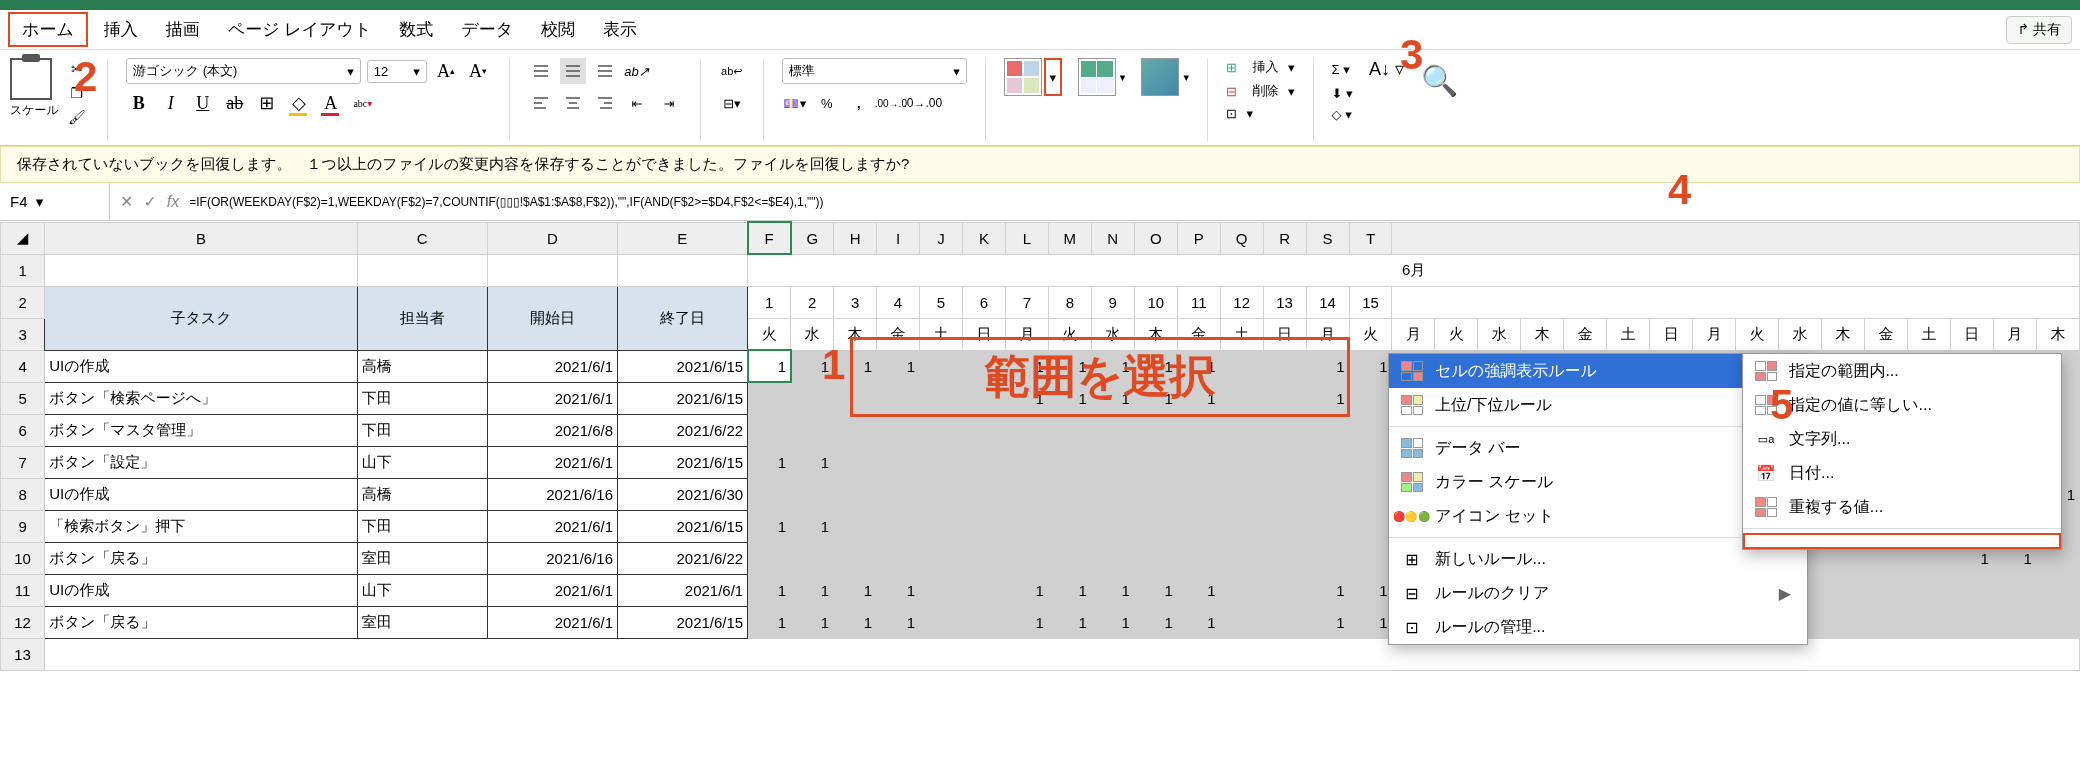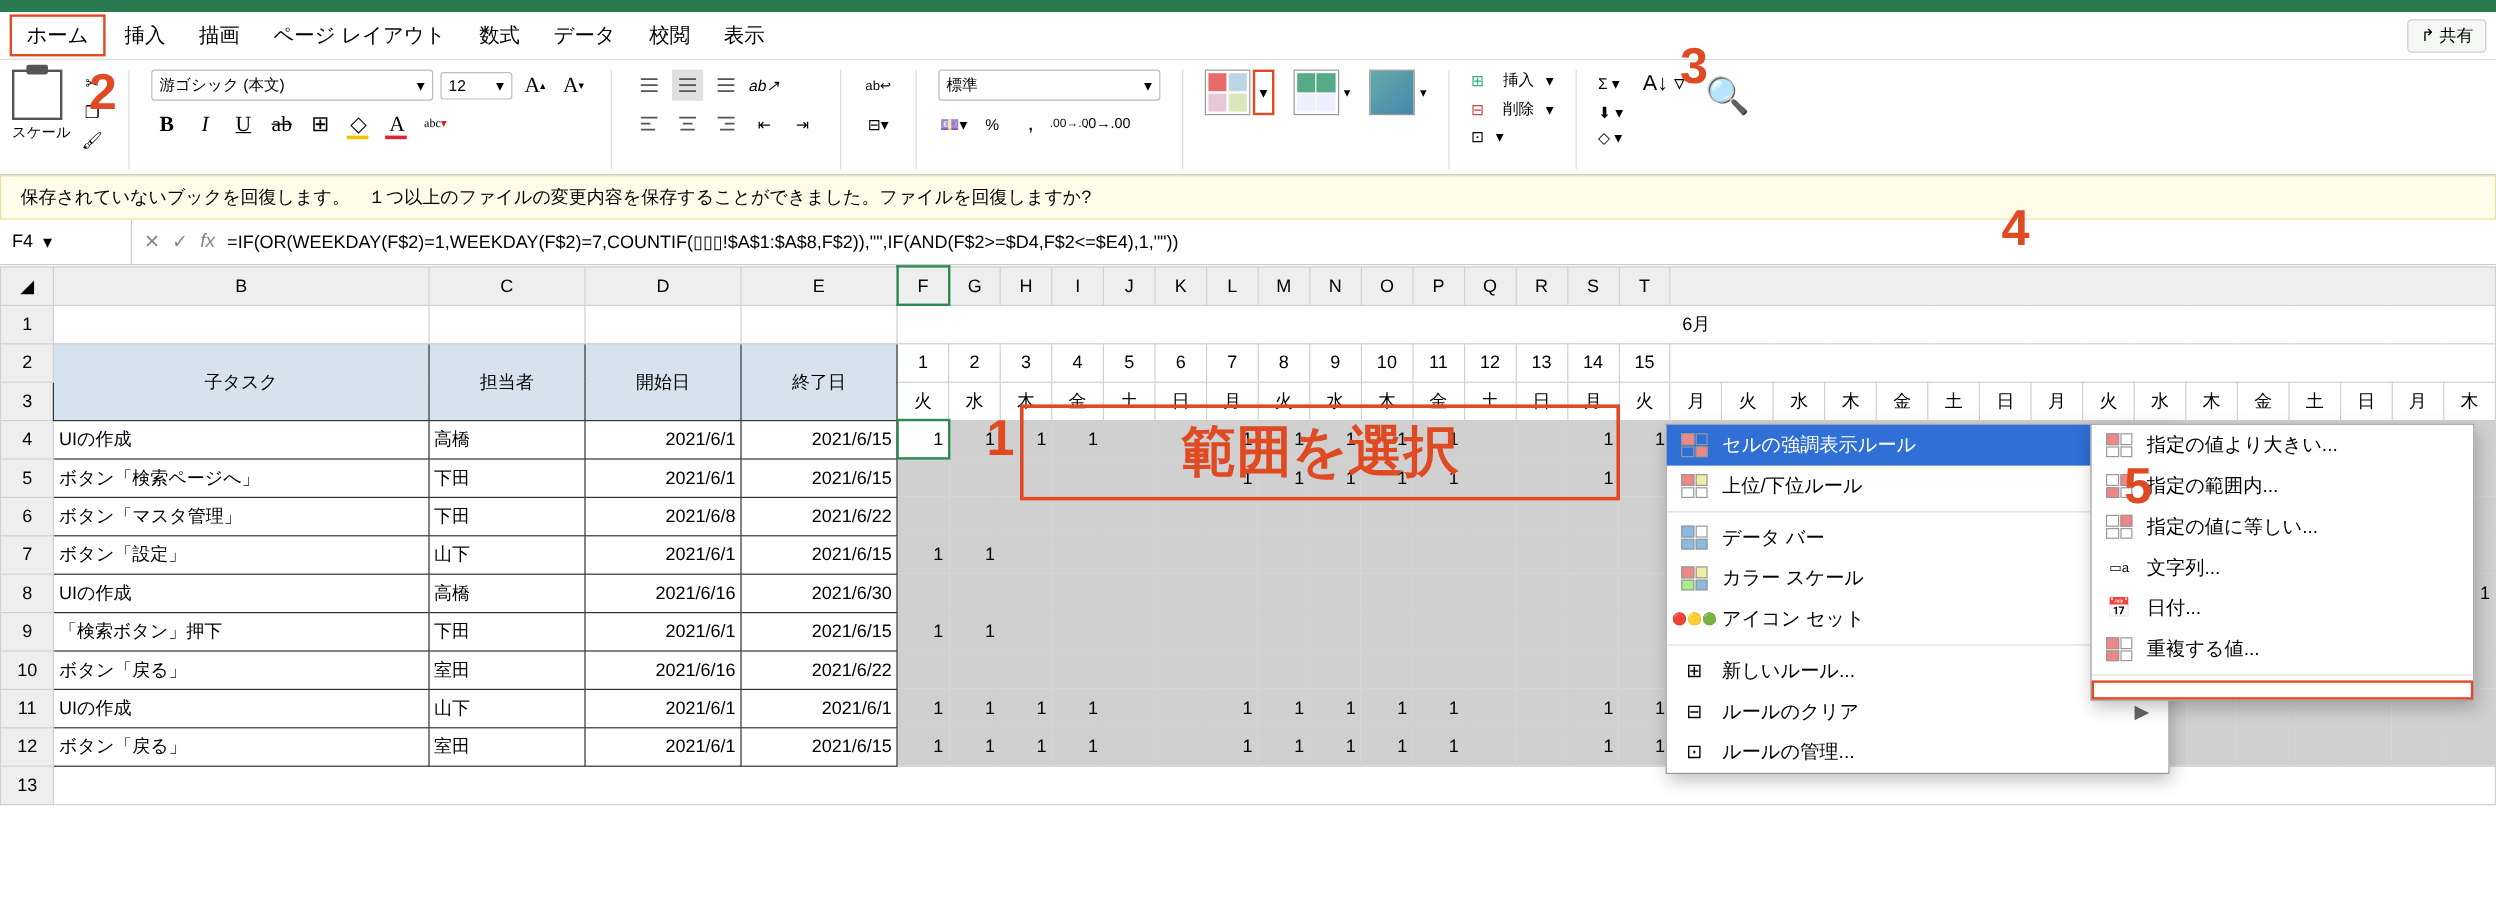--- a/index.html
+++ b/index.html
@@ -28,21 +28,21 @@
 .cf-btn div:nth-child(1) { background: #e86b6b; }
 .cf-btn div:nth-child(2) { background: #bcd6e8; }
 .cf-btn div:nth-child(3) { background: #e8c7d6; }
 .cf-btn div:nth-child(4) { background: #d9e8bc; }
 .cf-dd { width: 18px; height: 38px; display: flex; align-items: center; justify-content: center; margin-left: -4px; border: 2.5px solid #e04a23; }
 .recover-bar { background: #fffce9; border: 1px solid #e8e0a8; padding: 8px 16px; font-size: 15px; }
 .formula-bar { display: flex; align-items: center; border-bottom: 1px solid #ccc; height: 38px; }
 .namebox { width: 110px; border-right: 1px solid #ccc; padding: 0 10px; height: 100%; display: flex; align-items: center; font-size: 15px; }
 .fx-area { display: flex; align-items: center; gap: 10px; padding: 0 10px; }
 .fx-btn { color: #888; font-size: 16px; }
-.fm-text { font-size: 15px; text-align: center; }
+.fm-text { font-size: 12px; text-align: center; }
 .grid { position: relative; }
 table.sheet { border-collapse: collapse; width: 2080px; }
 table.sheet th, table.sheet td { border: 1px solid #d0d0d0; font-size: 15px; padding: 0 4px; height: 32px; }
 table.sheet th { background: #eee; font-weight: normal; text-align: center; }
 .corner { width: 34px; background: #eee; }
 .rowhead { width: 34px; text-align: center; background: #eee; }
 .col-B { width: 240px; }
 .col-C { width: 100px; }
 .col-D, .col-E { width: 100px; text-align: right; }
 .col-day { width: 33px; text-align: center; }
@@ -785,31 +785,20 @@
     <div class="dd-ic">⊡</div>
         <span>ルールの管理...</span>
   </div>
 </div>
 <div class="marker-num" style="top:-55px;left:1668px">4</div>
 
 <div class="dd-menu sub-menu">
   <div class="dd-item">
         <div class="dd-ic">
           <div class="cf-ic">
-            <div style="background:#e88"></div>
-            <div></div>
-            <div></div>
-            <div></div>
-          </div>
-        </div>
-        <span>指定の値より大きい...</span>
-      </div>
-  <div class="dd-item">
-        <div class="dd-ic">
-          <div class="cf-ic">
             <div></div>
             <div style="background:#e88"></div>
             <div style="background:#e88"></div>
             <div></div>
           </div>
         </div>
         <span>指定の範囲内...</span>
       </div>
   <div class="dd-item">
         <div class="dd-ic">

